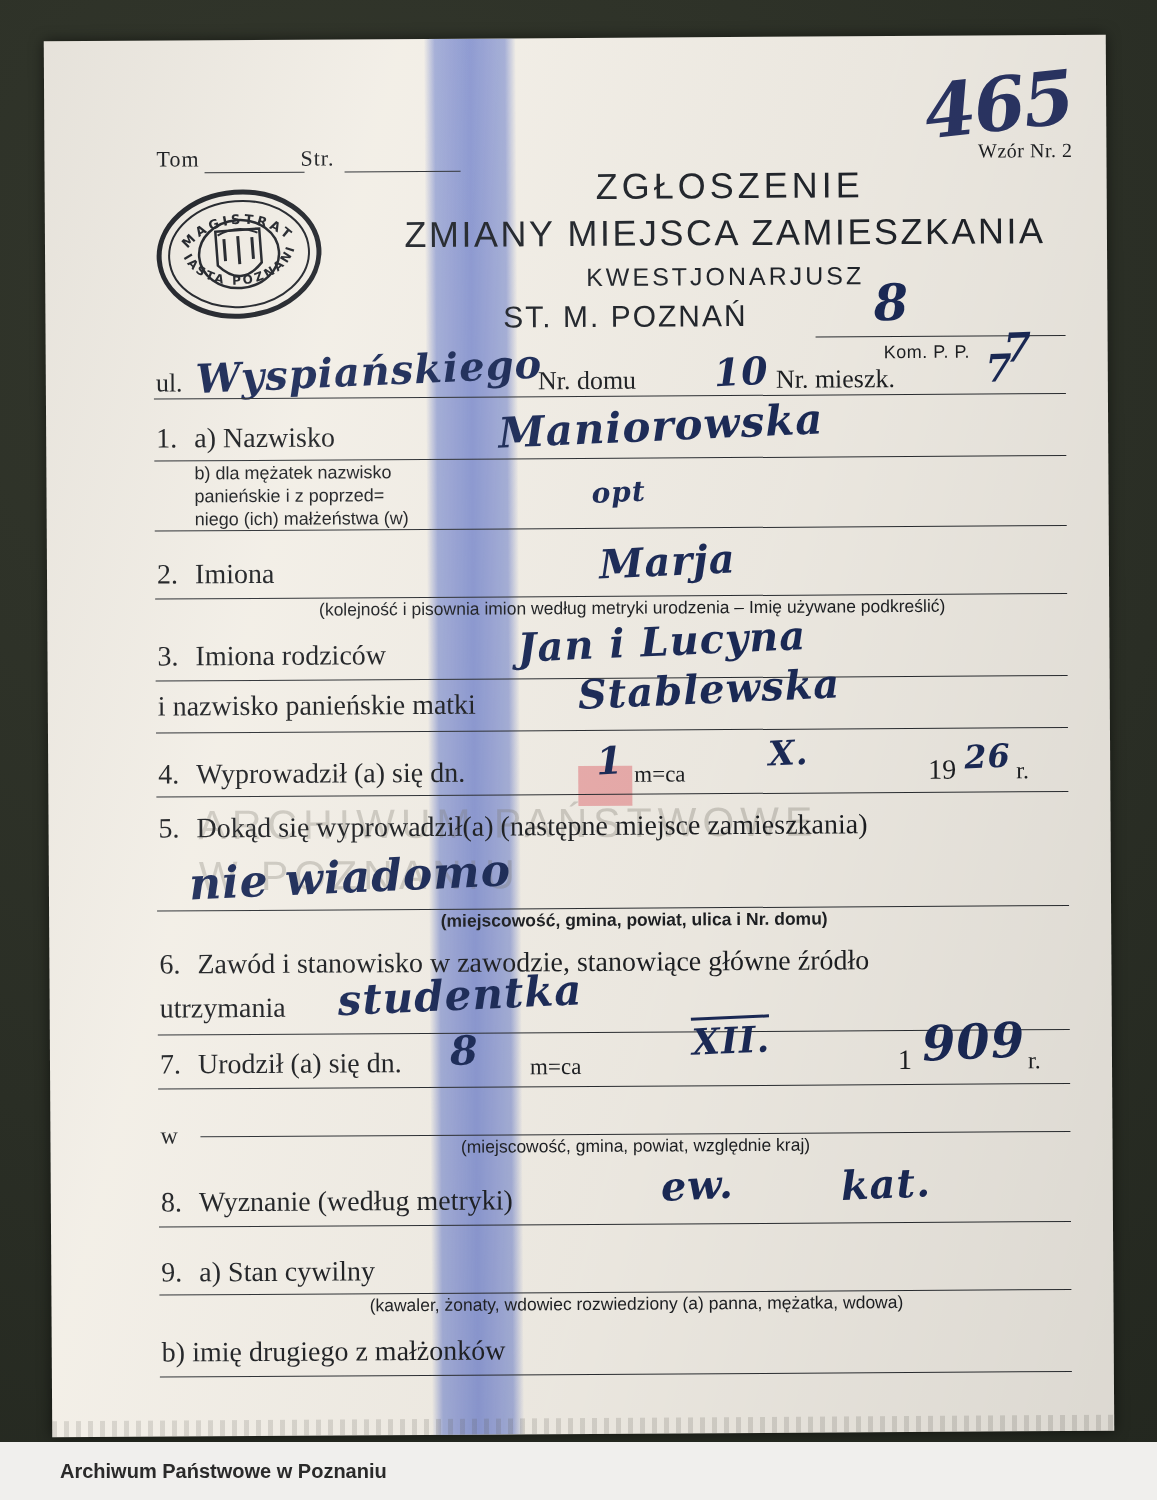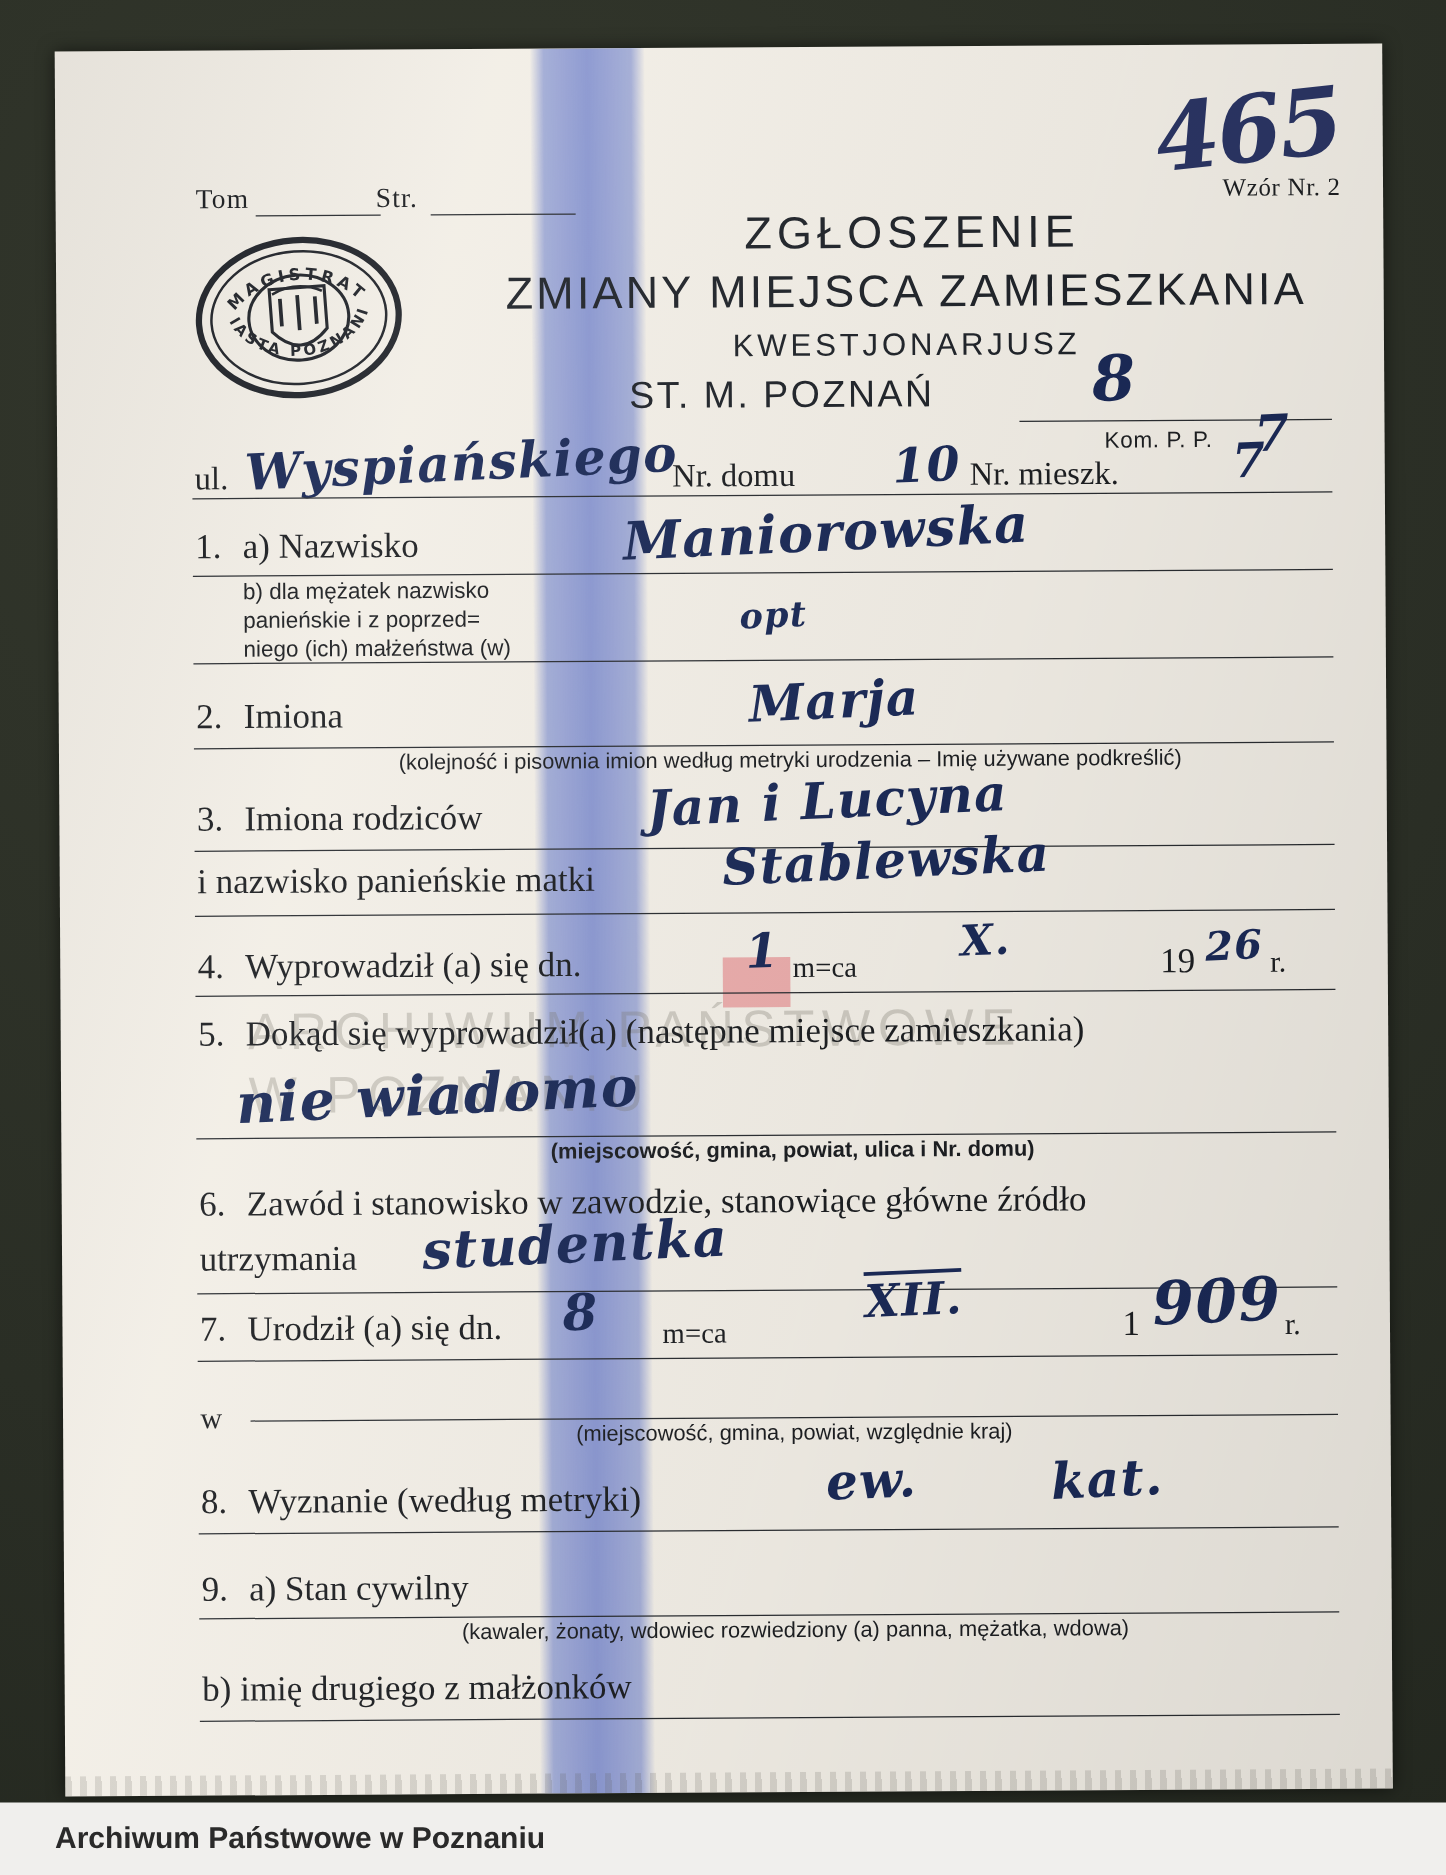--- a/index.html
+++ b/index.html
@@ -136,24 +136,24 @@
     position: absolute;
     left: 0;
     bottom: 0;
     width: 100%;
     height: 58px;
     background: #f0efed;
     display: flex;
     align-items: center;
   }
   #footer-bar .lbl {
-    margin-left: 44px;
+    margin-left: 60px;
     font-family: "Liberation Sans", sans-serif;
     font-weight: bold;
-    font-size: 24px;
+    font-size: 20px;
     color: #2a2a2a;
   }
 
   
   #folio {
     position: absolute;
     right: 34px;
     top: 26px;
     font-family: "DejaVu Serif", serif;
     font-size: 74px;

